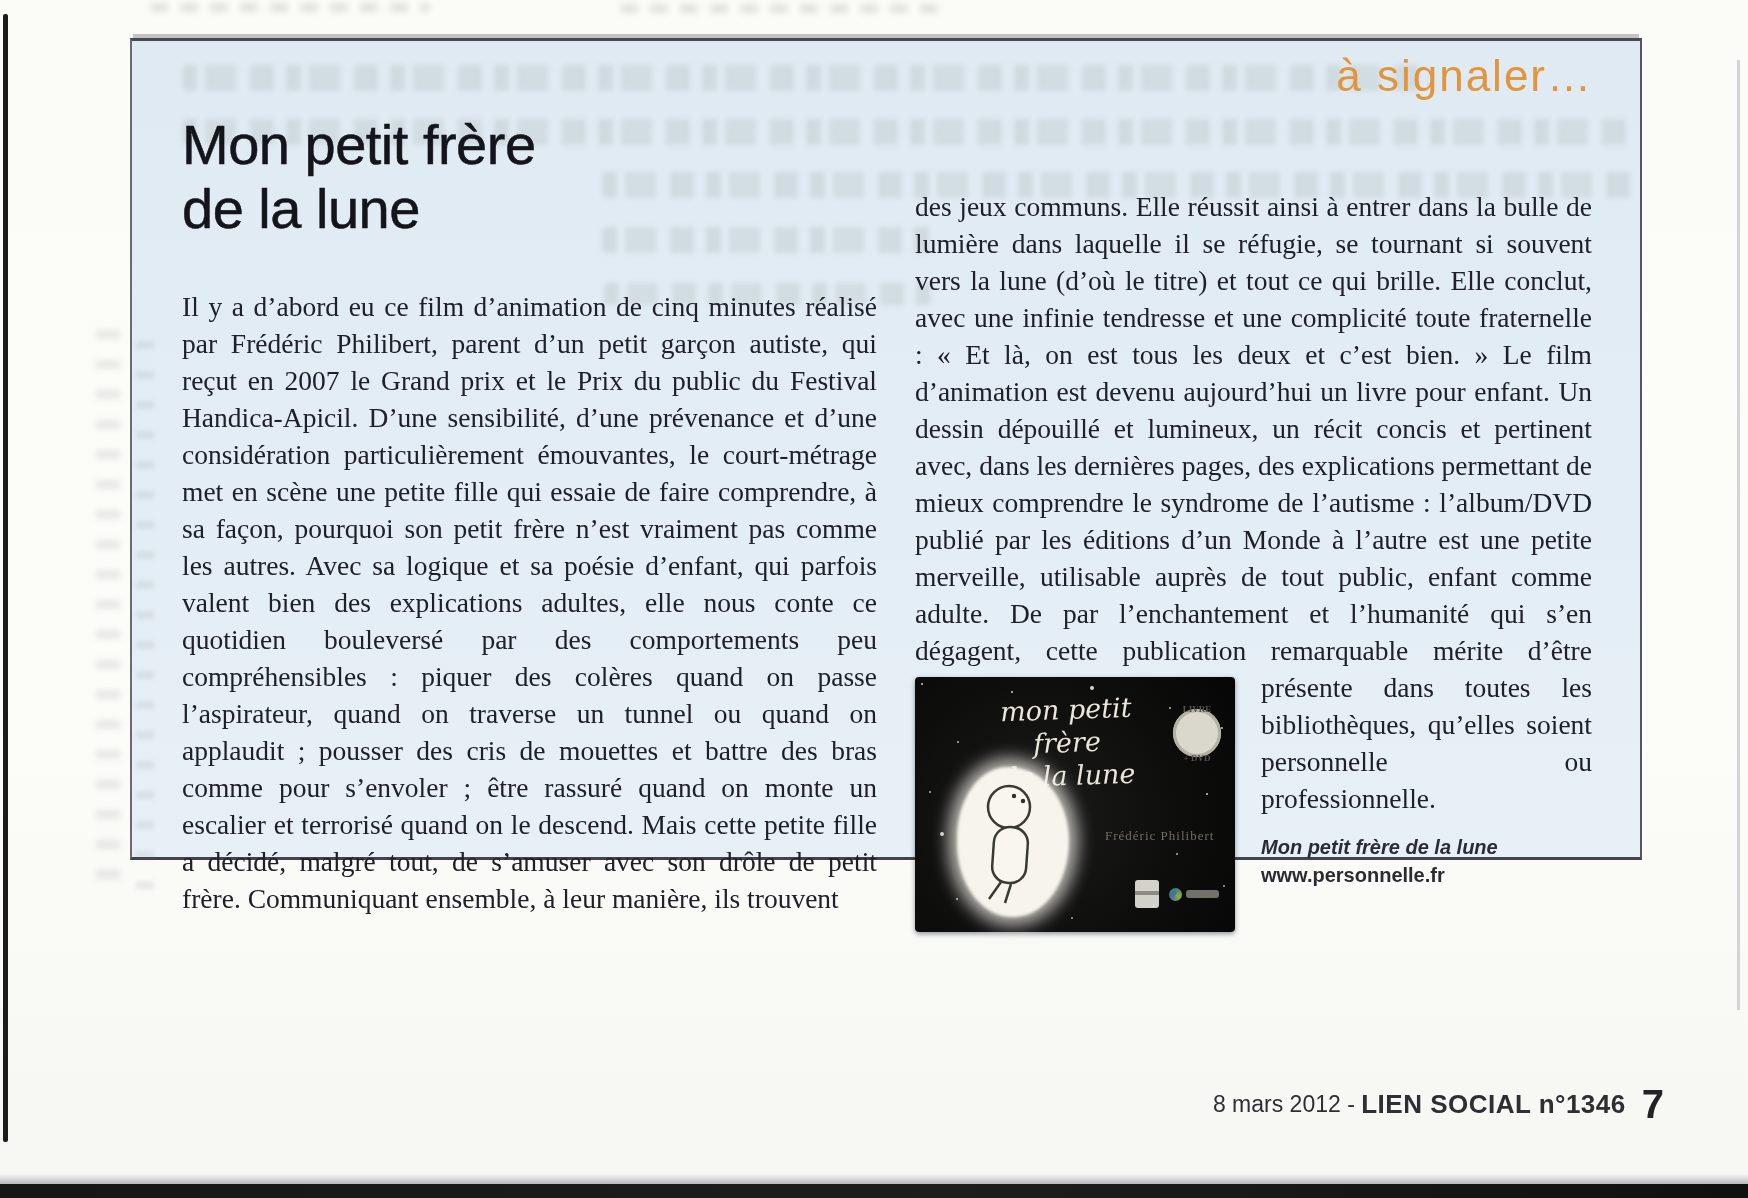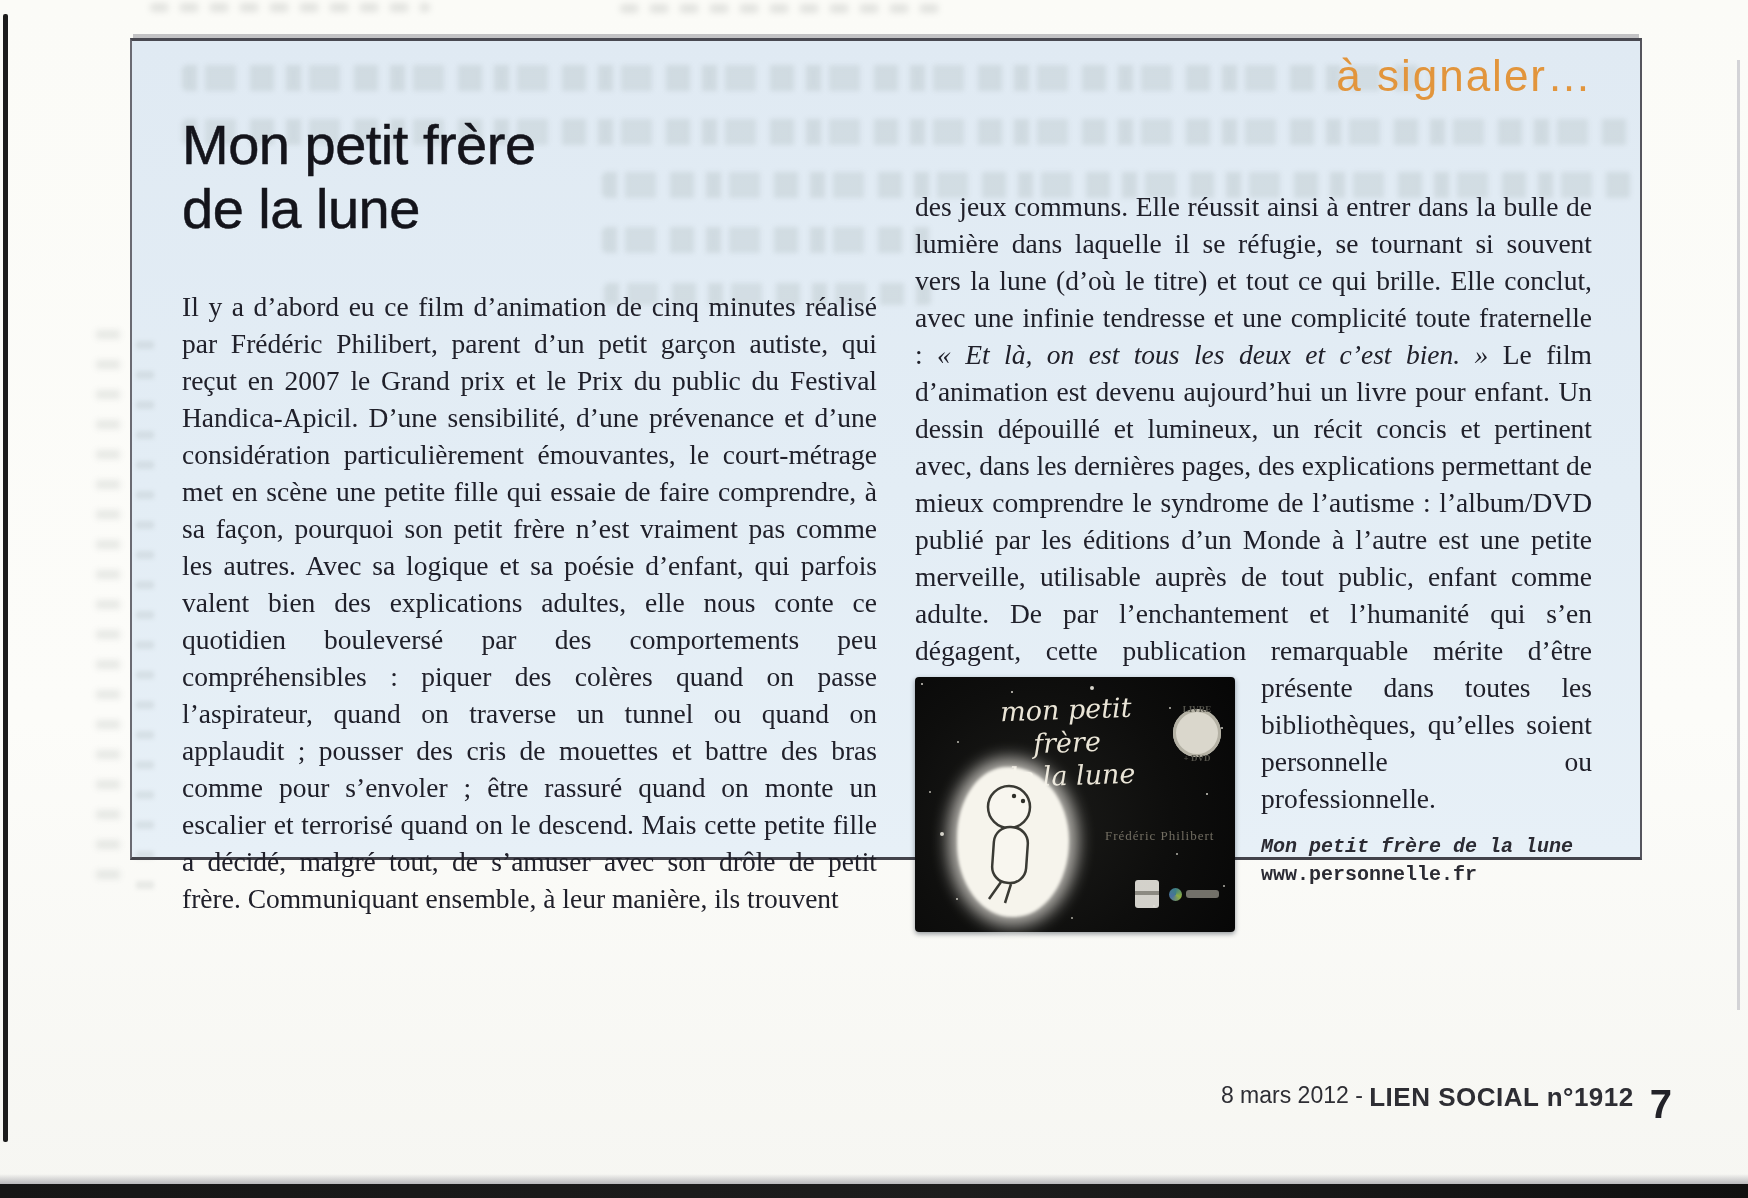--- a/index.html
+++ b/index.html
@@ -52,21 +52,21 @@
     -webkit-text-stroke:.5px #14141b;letter-spacing:-.5px;
   }
   .col{
     position:absolute;
     font-family:"Liberation Serif","DejaVu Serif",serif;
     font-size:27.5px;line-height:37px;color:#20202a;
     text-align:justify;
   }
   .col-left{left:50px;top:247px;width:695px;}
   .col-right{left:783px;top:147px;width:677px;}
-  .q{font-style:italic;}
+  .q{}
 
   
   .cover{
     float:left;width:320px;height:255px;margin:8px 26px 8px 0;position:relative;
     background:radial-gradient(circle at 38% 55%, #1b1b19 0%, #0e0e0d 55%, #060606 100%);
     border-radius:4px;box-shadow:0 2px 5px rgba(20,30,45,.45);
   }
   .stars{position:absolute;left:6px;top:6px;width:2px;height:2px;border-radius:50%;background:#cfcdc4;
     box-shadow:20px 150px 0 1px #cfcdc4,36px 58px 0 0 #bdbbb2,90px 8px 0 0 #d8d6cc,
       300px 44px 0 0 #c9c7be,285px 110px 0 0 #d2d0c6,255px 170px 0 0 #b5b3aa,
@@ -95,29 +95,29 @@
   }
   .logo1{position:absolute;right:76px;bottom:24px;width:24px;height:28px;border-radius:3px;
     background:linear-gradient(180deg,#e9e7e0 0 40%,#9a988f 40% 55%,#e9e7e0 55% 100%);opacity:.9;}
   .logo2{position:absolute;right:16px;bottom:30px;width:50px;height:16px;display:flex;align-items:center;gap:4px;}
   .logo2 .dot{width:13px;height:13px;border-radius:50%;background:conic-gradient(#3e7f86,#8fae3e,#4a6fa0,#3e7f86);}
   .logo2 .word{flex:1;height:8px;border-radius:3px;background:#8d8b82;opacity:.8;}
 
   
   .bookinfo{
     margin-top:16px;
-    font-family:Liberation Mono, monospace;
+    font-family:Liberation Sans, sans-serif;
     font-size:20px;line-height:28px;font-weight:700;color:#2b2b33;text-align:left;
   }
   .bookinfo .bi-title{font-style:italic;}
 
   
   .footer{
-    position:absolute;right:76px;top:1082px;
-    display:flex;align-items:flex-start;white-space:pre;color:#2e2e34;
+    position:absolute;right:84px;top:1082px;
+    display:flex;align-items:center;white-space:pre;color:#2e2e34;
   }
   .footer .f-date{font-size:23px;font-weight:400;}
   .footer .f-journal{font-size:26px;font-weight:700;letter-spacing:.5px;}
   .footer .f-page{font-size:40px;font-weight:700;margin-left:16px;color:#222228;}
 </style>
 </head>
 <body>
 
 <div>
 
@@ -167,18 +167,18 @@
       </div>
       <span>mérite d’être présente dans toutes les bibliothèques, qu’elles soient personnelle ou professionnelle.</span>
       <div class="bookinfo">
         <div class="bi-title">Mon petit frère de la lune</div>
         <div>www.personnelle.fr</div>
       </div>
     </div>
   </div>
 
   <div class="footer">
-    <span class="f-date">8 mars 2012 - </span><span class="f-journal">LIEN SOCIAL n°1912</span><span class="f-page">7</span>
+    <span class="f-date">8 mars 2012 - </span><span class="f-journal">LIEN SOCIAL n°1346</span><span class="f-page">7</span>
   </div>
 
   <div class="bottom-shade"></div>
   <div class="bottom-bar"></div>
 </div>
 
 </body></html>

